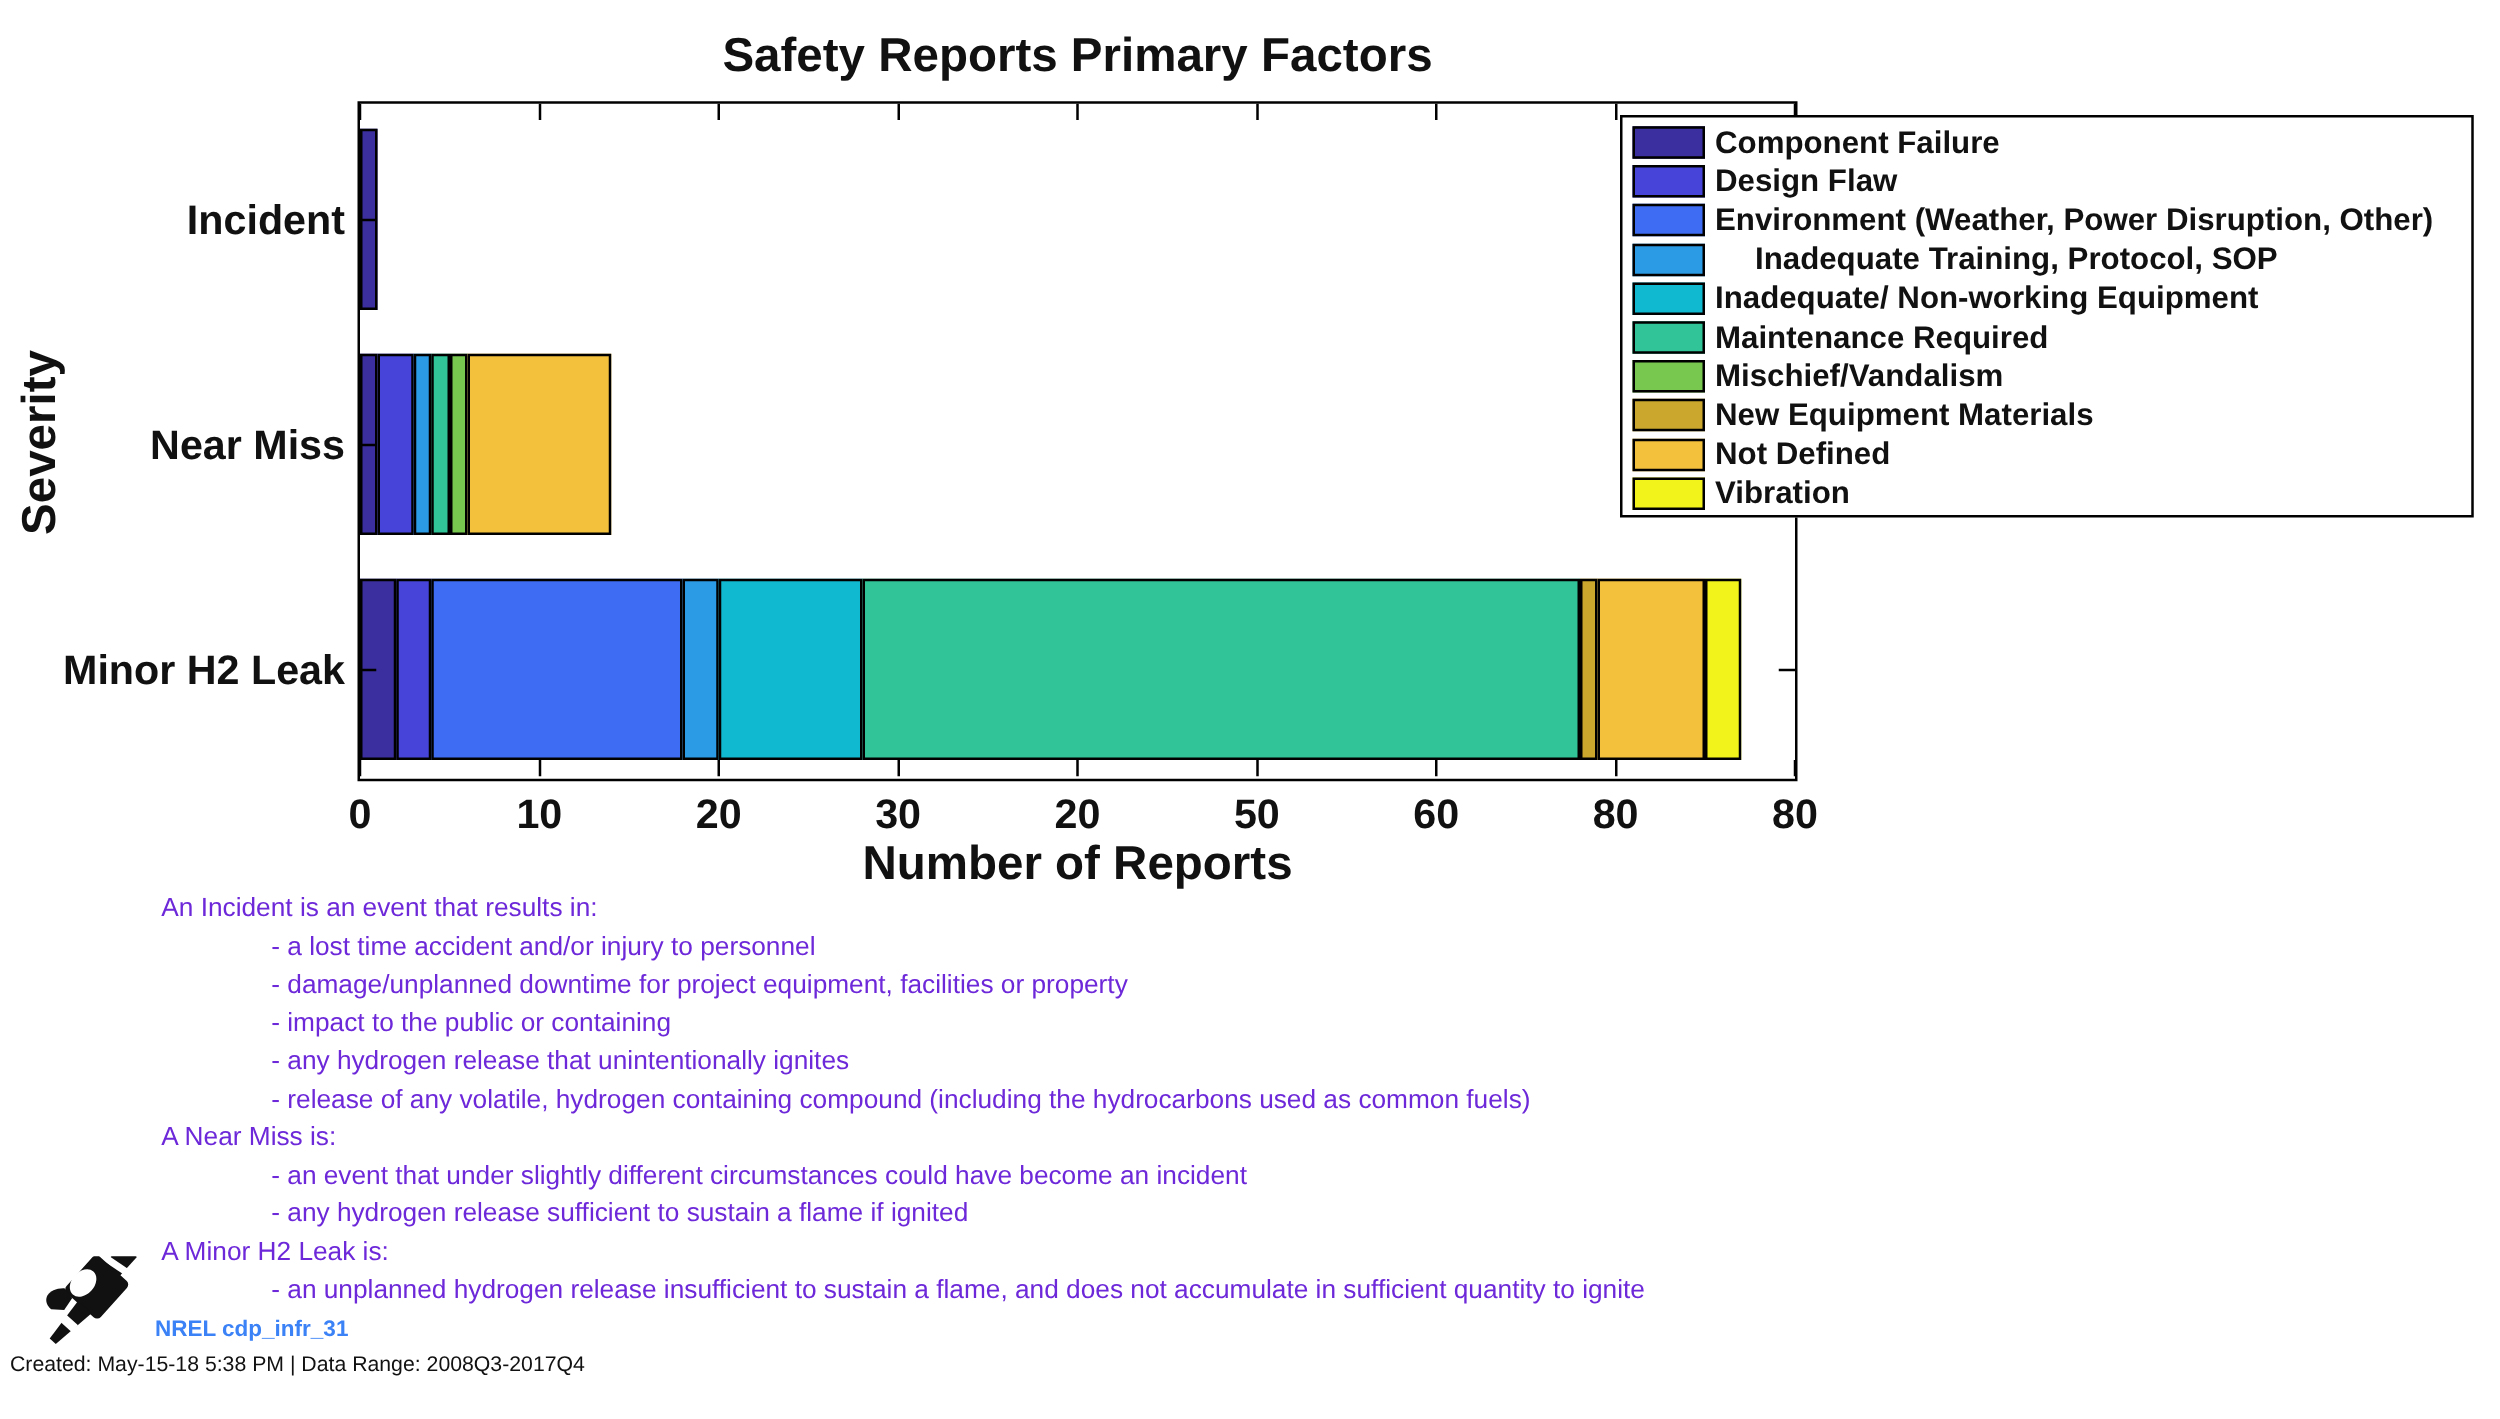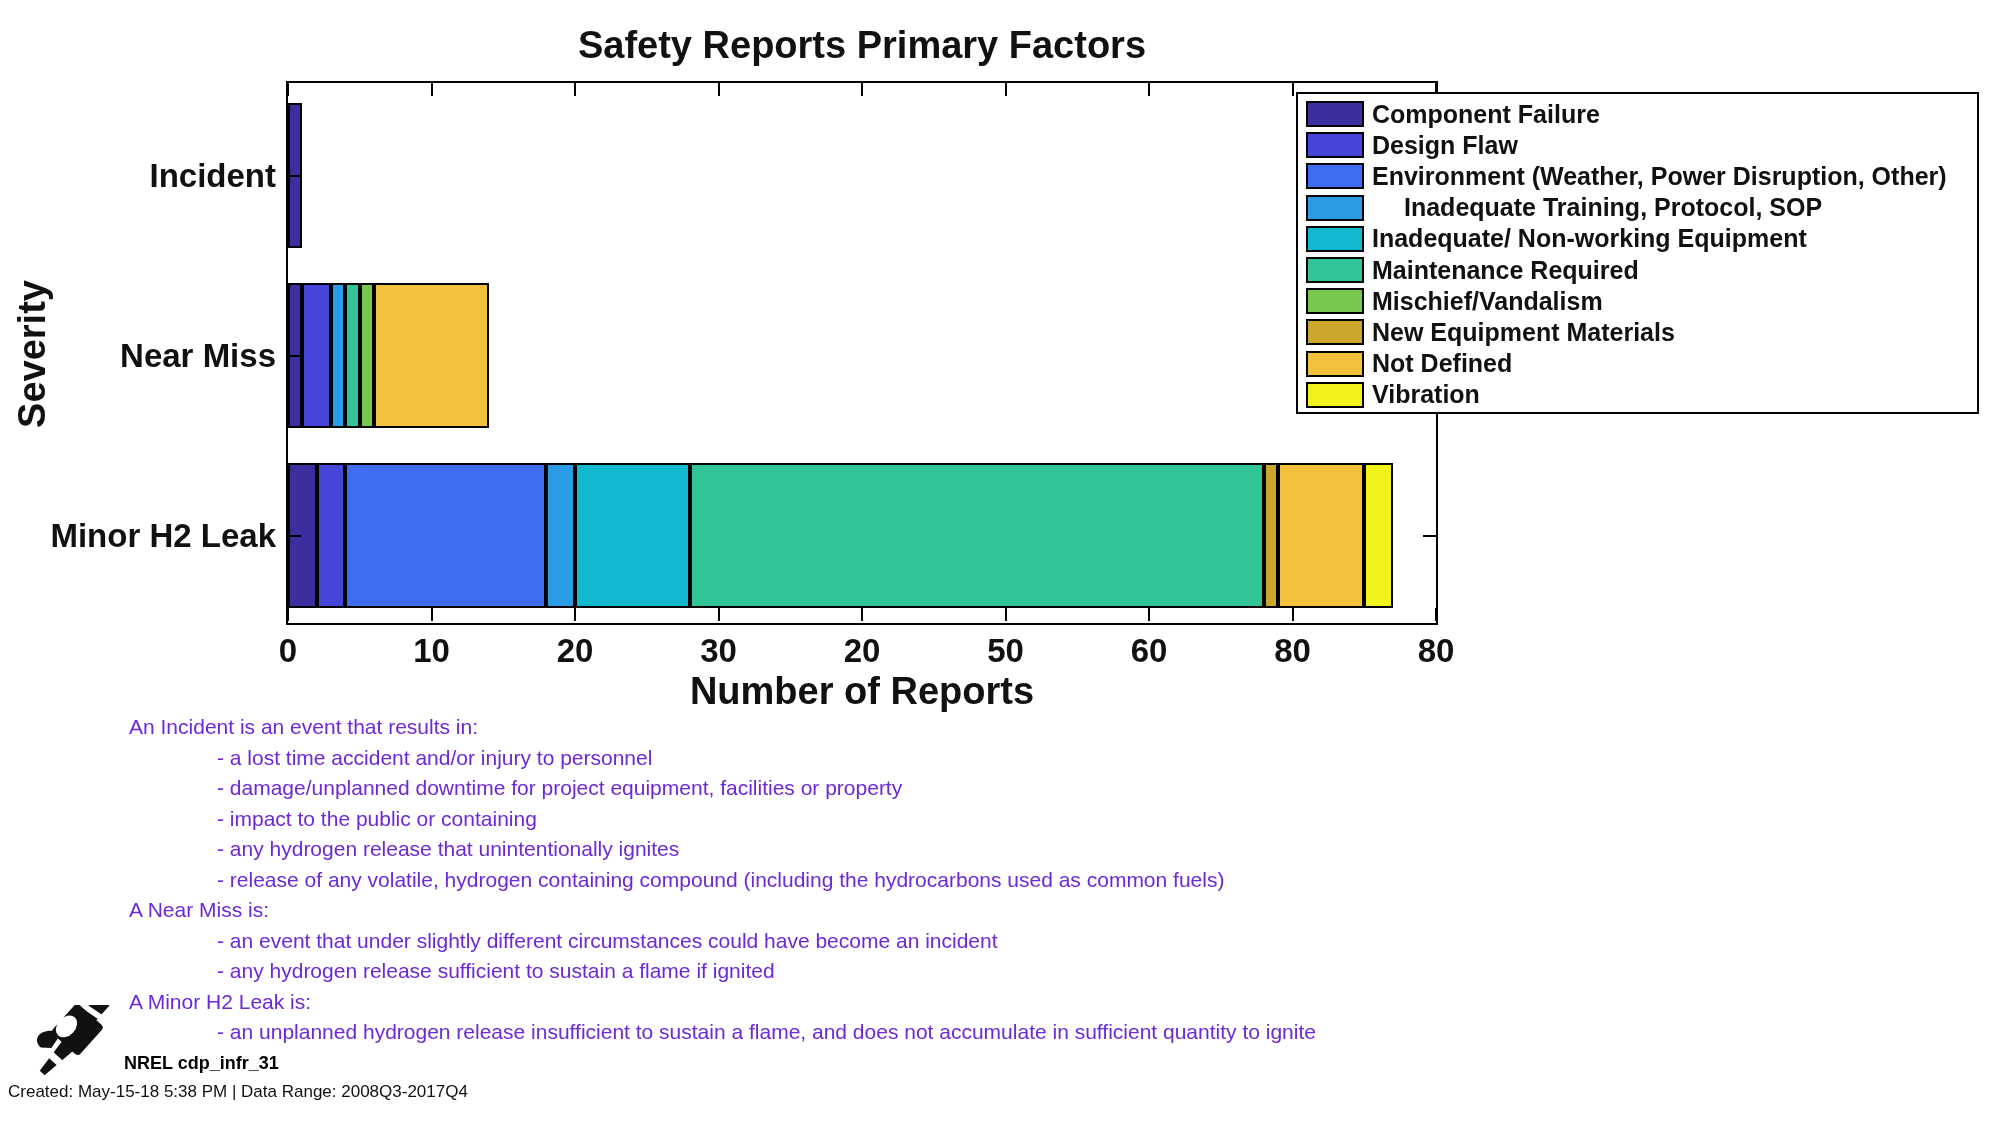--- a/index.html
+++ b/index.html
@@ -22,21 +22,21 @@
                 font-size:38px;font-weight:bold;color:#111;transform:rotate(-90deg);}
   #legend{left:1296px;top:92px;width:683px;height:322px;border:2px solid #000;
           box-sizing:border-box;background:#fff;z-index:5;}
   .legend-row{position:absolute;left:8px;height:30px;display:flex;align-items:center;}
   .legend-swatch{width:58px;height:26px;border:2px solid #000;box-sizing:border-box;flex:0 0 auto;}
   .legend-label{margin-left:8px;font-size:25px;font-weight:bold;white-space:nowrap;color:#111;}
   #footnotes{left:129px;top:712px;width:1500px;font-size:21px;color:#6d28d9;}
   .foot-line{height:30.5px;line-height:30.5px;white-space:nowrap;}
   .foot-line.indent{padding-left:88px;}
   #credits-logo{left:12px;top:1005px;width:106px;height:82px;}
-  #credit-id{left:124px;top:1053px;font-size:18px;font-weight:bold;color:#000000;white-space:nowrap;}
+  #credit-id{left:124px;top:1053px;font-size:18px;font-weight:bold;color:#3b82f6;white-space:nowrap;}
   #credit-created{left:8px;top:1082px;font-size:17px;color:#111;white-space:nowrap;}
 </style>
 </head>
 <body>
 
 <div id="canvas">
 
   <div class="abs" id="chart-title">Safety Reports Primary Factors</div>
 
   <div class="abs" id="plot-border"></div>

